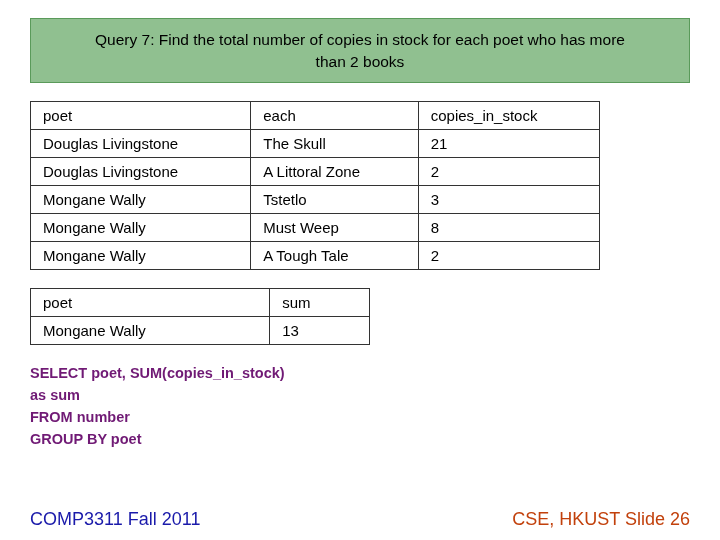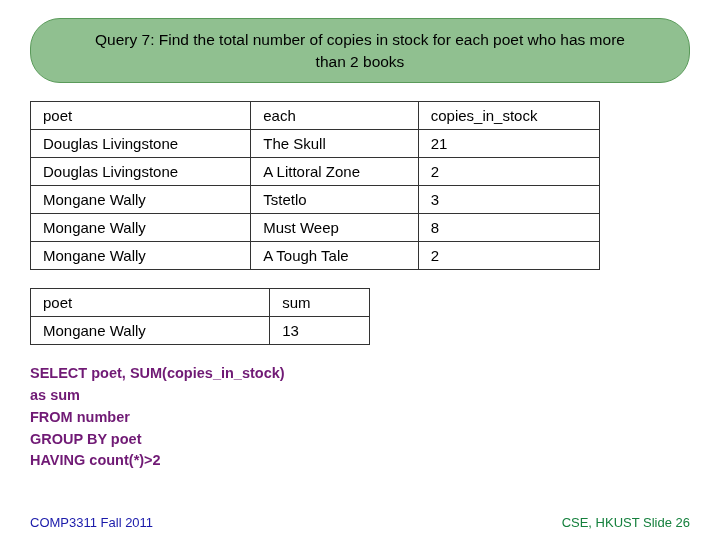--- a/index.html
+++ b/index.html
@@ -1,15 +1,15 @@
 <!DOCTYPE html>
 <html><head>
   <meta charset="utf-8">
   <style>
-    * { margin: 0; padding: 0; box-sizing: border-box; border-radius: 30px; }
+    * { margin: 0; padding: 0; box-sizing: border-box; }
     body {
       width: 720px;
       height: 540px;
       background: #ffffff;
       font-family: Arial, sans-serif;
       font-size: 15px;
       overflow: hidden;
     }
 
     .page-container {
@@ -77,29 +77,29 @@
       font-size: 14.5px;
       font-weight: bold;
       line-height: 1.5;
       color: #701a75;
     }
 
     
     .footer {
       display: flex;
       justify-content: space-between;
-      font-size: 13px;
+      font-size: 18px;
       color: #333;
       margin-top: auto;
     }
     .footer-left {
       color: #1a1aaa;
     }
     .footer-right {
-      color: #15803d;
+      color: #c2410c;
     }
   </style>
 </head>
 <body>
 
 <div class="page-container">
 
   <div class="query-header">
     <span>Query 7: Find the total number of copies in stock for each poet who has more</span><br>
     <span>than 2 books</span>
@@ -155,20 +155,19 @@
           <td>13</td>
         </tr>
       </tbody>
   </table>
 
   <div class="sql-block">
     <div>SELECT poet, SUM(copies_in_stock)</div>
     <div>   as sum</div>
     <div>FROM number</div>
     <div>GROUP BY poet</div>
-    <div>HAVING count(*)&gt;2</div>
   </div>
 
   <div class="footer">
     <span class="footer-left">COMP3311 Fall 2011</span>
     <span class="footer-right">CSE, HKUST  Slide 26</span>
   </div>
 </div>
 
 </body></html>

